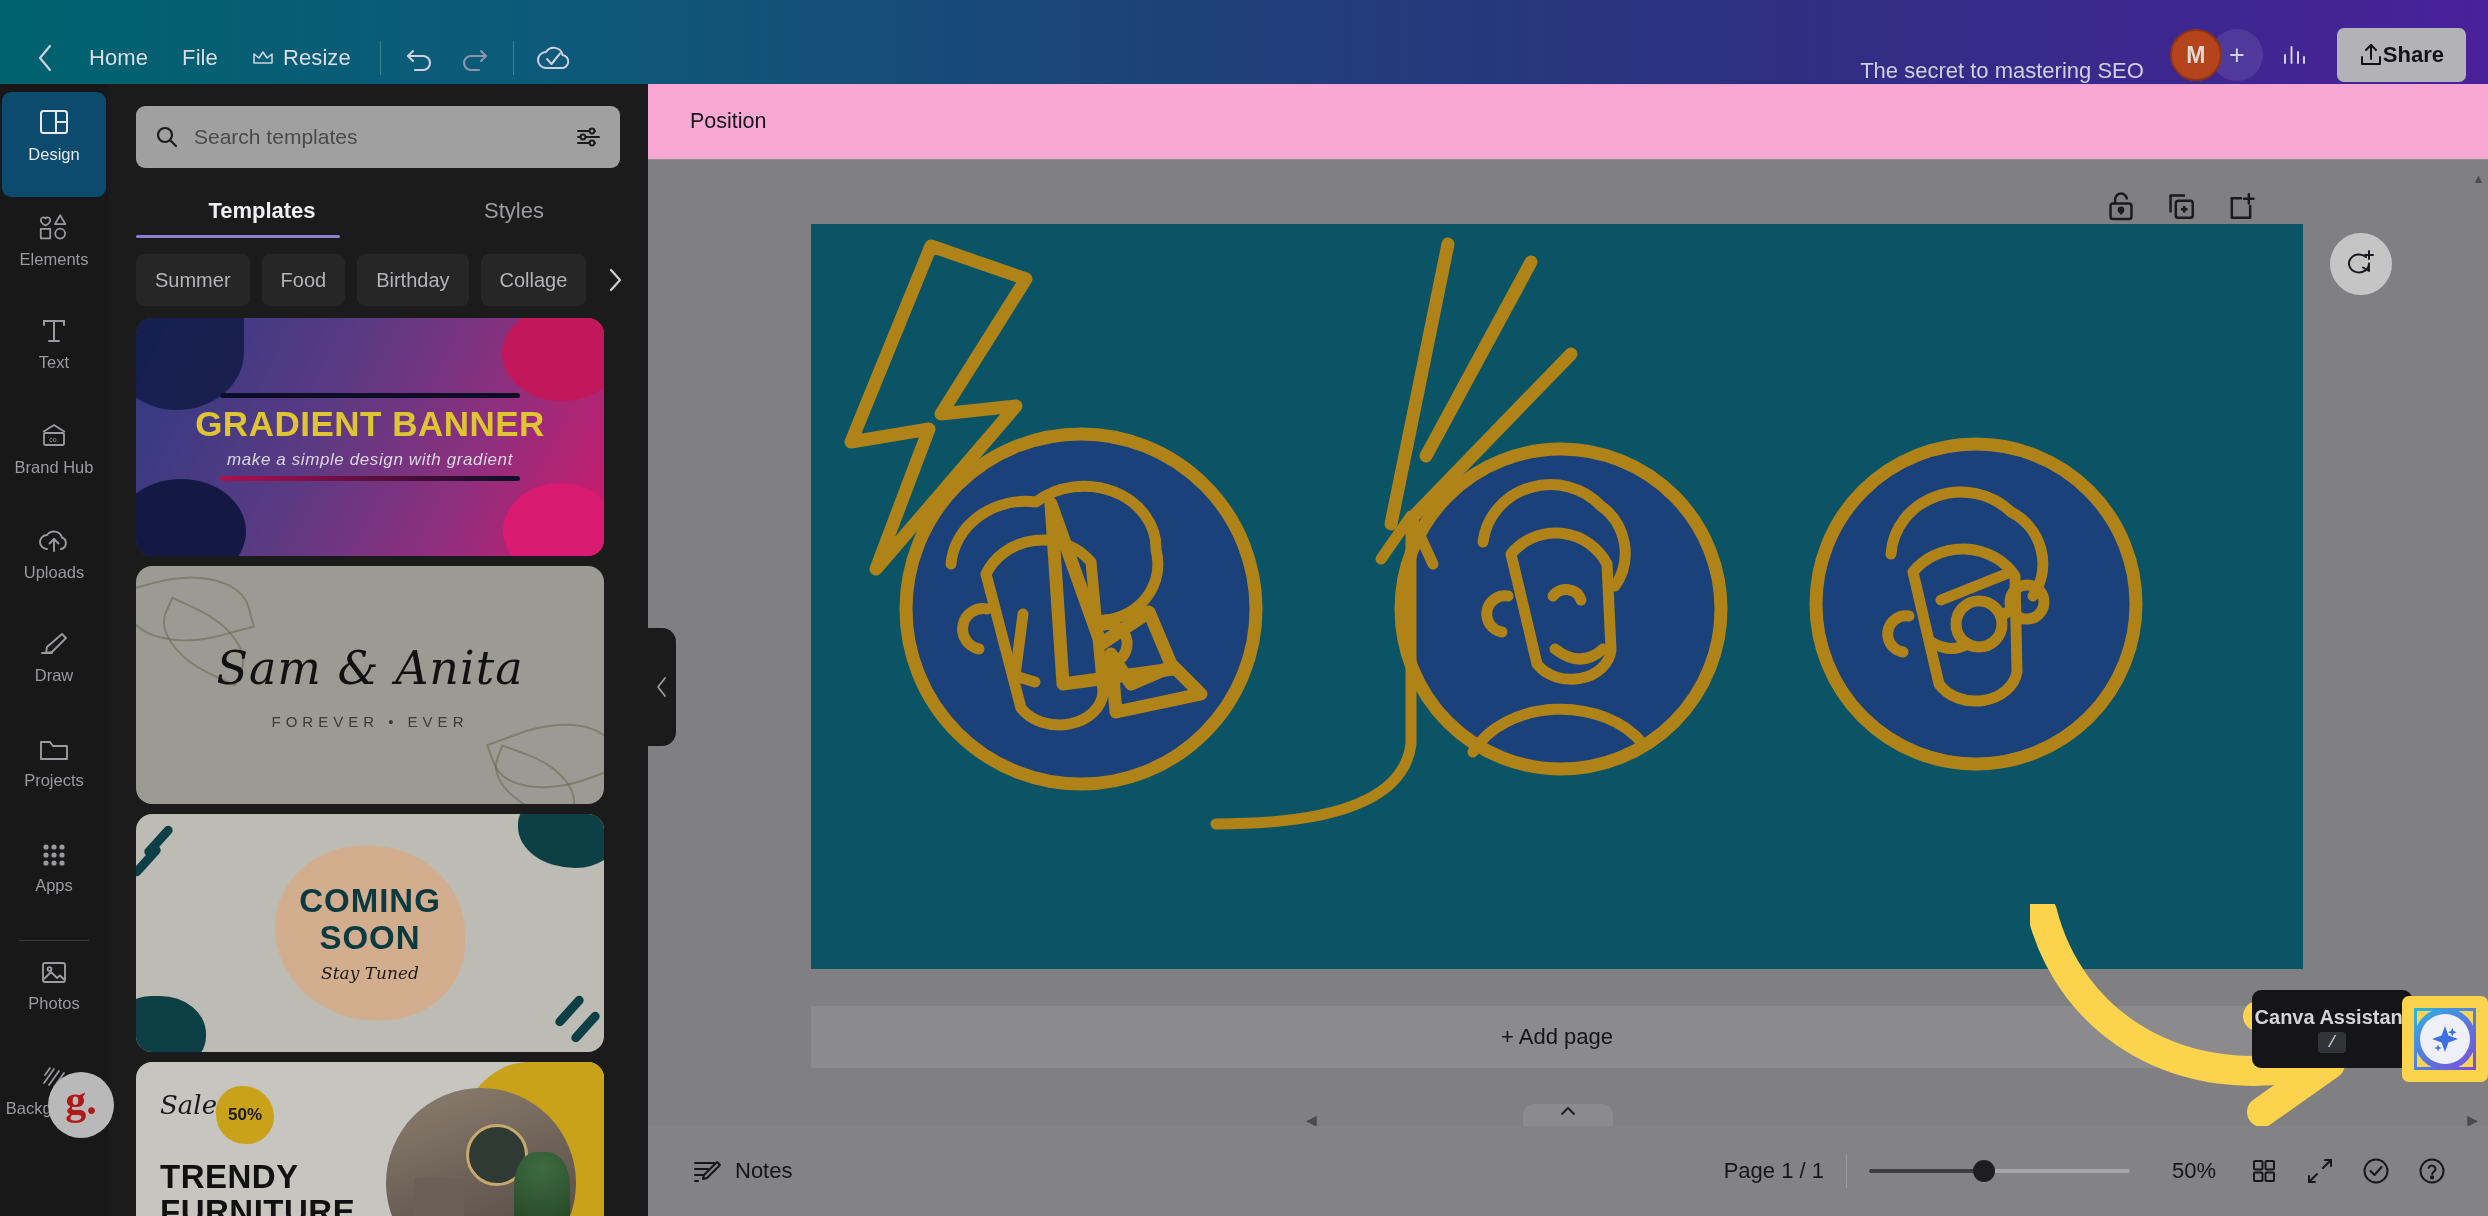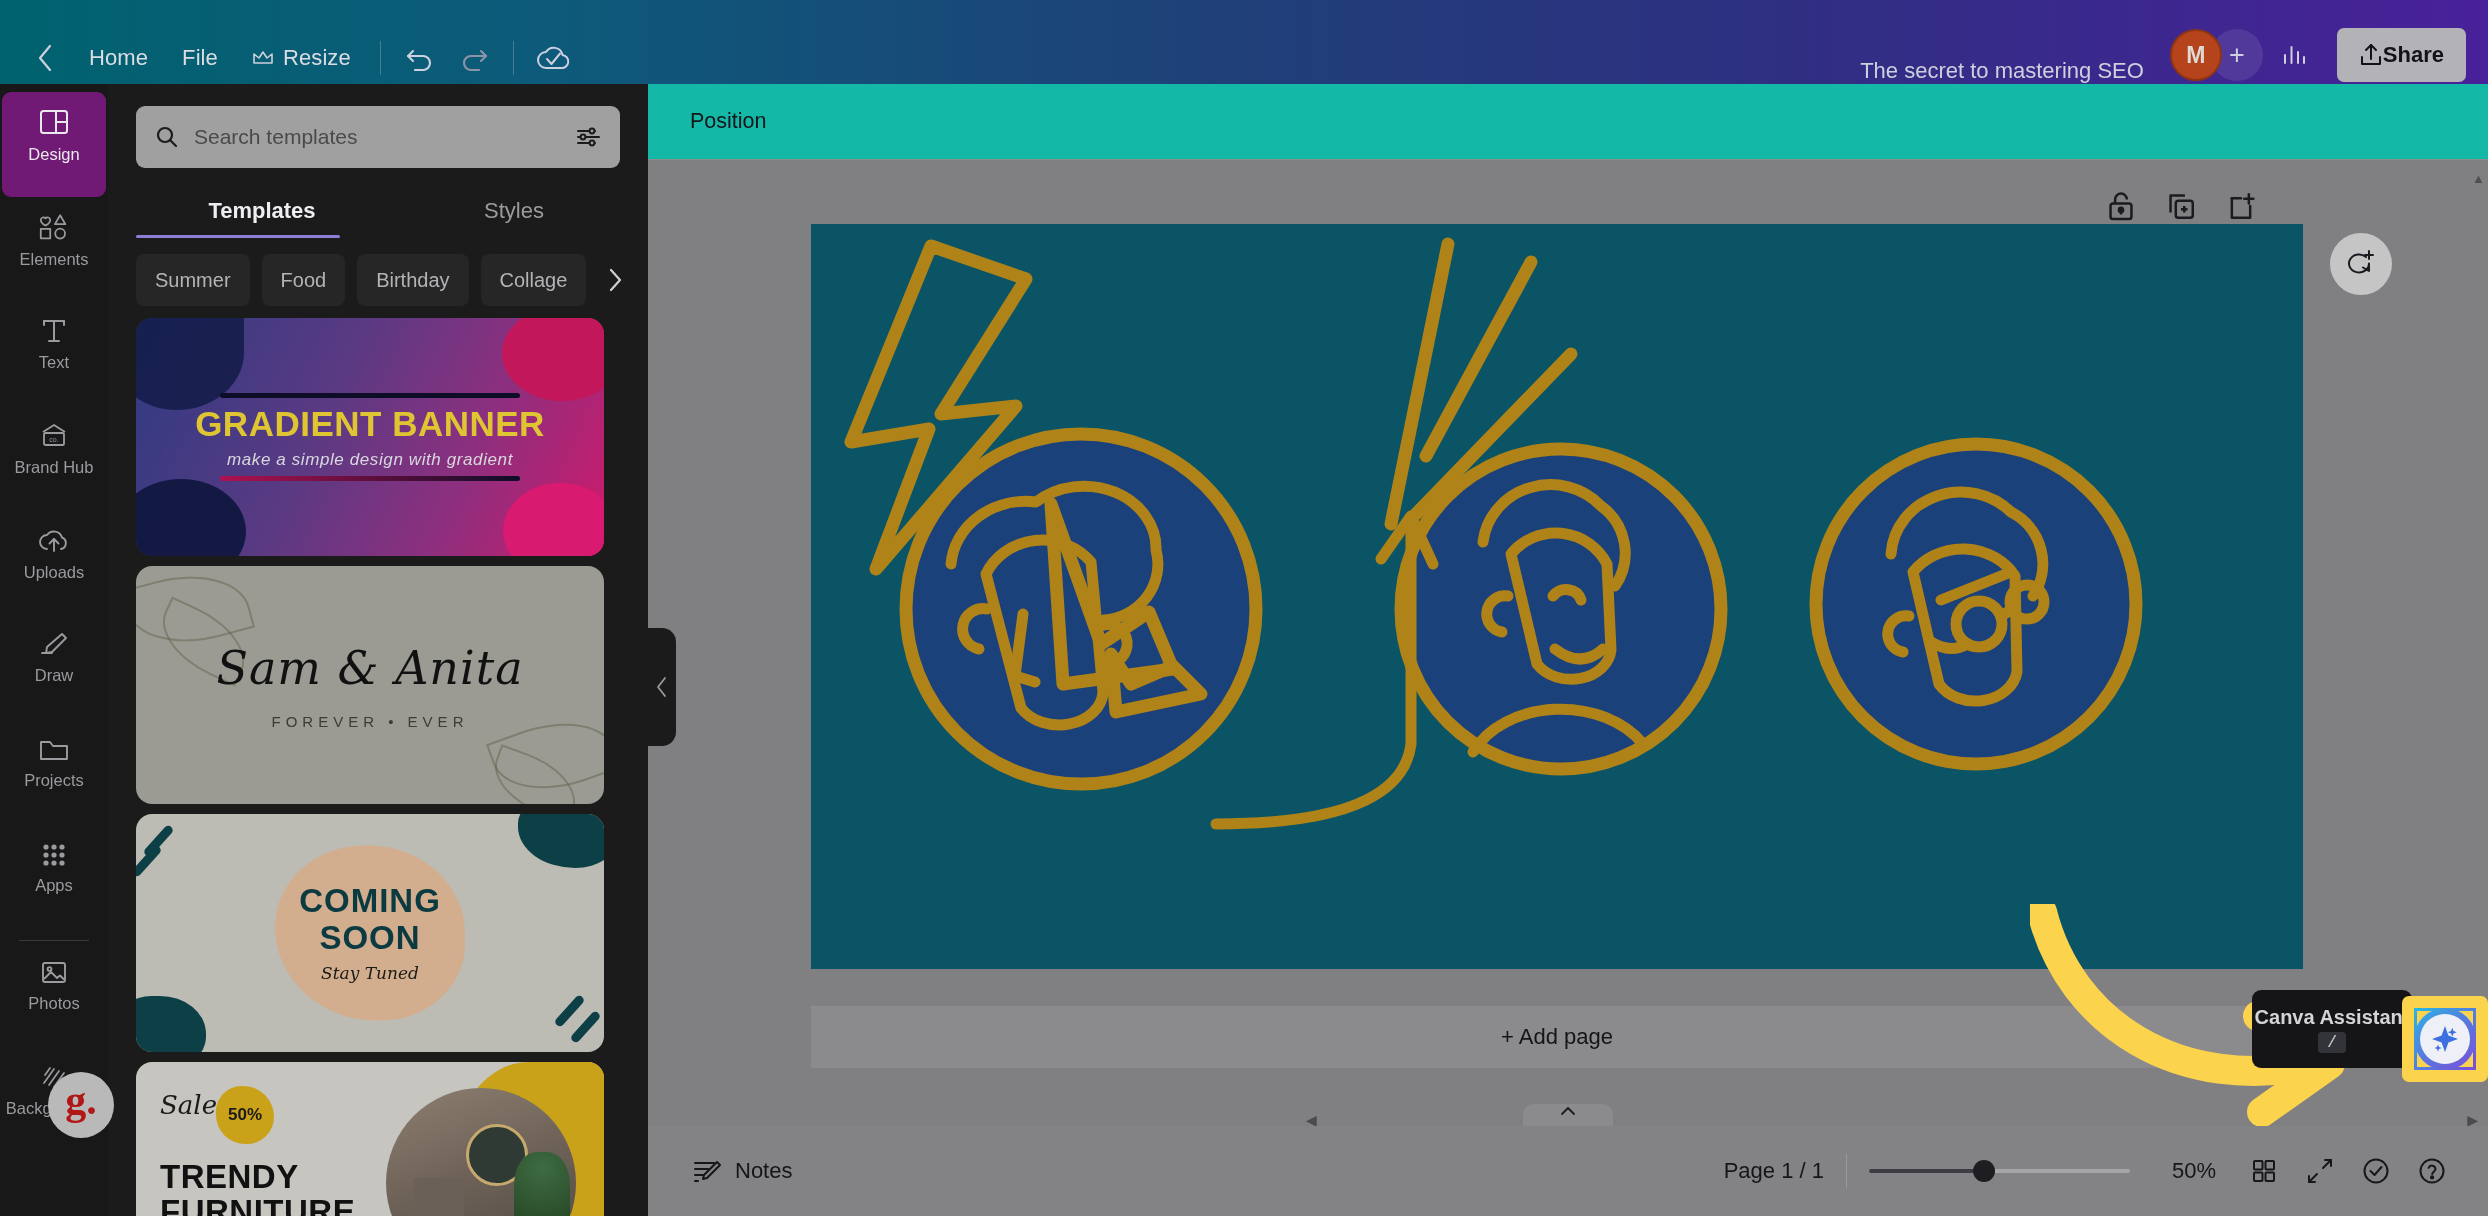--- a/index.html
+++ b/index.html
@@ -64,21 +64,21 @@
   .rail {
     position: absolute; left: 0; top: 84px; width: 108px; height: 1132px;
     background: #181818; display: flex; flex-direction: column;
     align-items: center; padding-top: 8px; z-index: 30;
   }
   .rail-item {
     width: 104px; min-height: 105px; padding: 13px 2px 8px;
     display: flex; flex-direction: column; align-items: center; justify-content: flex-start;
     gap: 6px; cursor: pointer; border-radius: 9px; color: #9a9a9f;
   }
-  .rail-item.active { background: #701a75; color: #e9e9ed; }
+  .rail-item.active { background: #0c4a6e; color: #e9e9ed; }
   .rail-item .lbl { font-size: 16.5px; line-height: 1.1; text-align: center; }
   .rail-sep { width: 70px; height: 1px; background: #3a3a3a; margin: 8px 0 4px; }
   .gbadge {
     position: absolute; left: 48px; bottom: 78px;
     width: 66px; height: 66px; border-radius: 50%;
     background: #b9b9b9; color: #b01818;
     font-size: 42px; font-weight: bold; font-family: "Liberation Serif", serif;
     display: flex; align-items: center; justify-content: center;
     line-height: .8; padding-bottom: 8px; cursor: pointer; z-index: 35;
   }
@@ -201,21 +201,21 @@
     display: flex; align-items: center; justify-content: center;
     color: #9b9b9f; font-size: 19px; cursor: pointer; z-index: 26;
   }
 
   
   .editor {
     position: absolute; left: 648px; top: 84px; right: 0; bottom: 0;
     background: #808083;
   }
   .ctxbar {
-    height: 76px; width: 100%; background: #14b8a6;
+    height: 76px; width: 100%; background: #f9a8d4;
     display: flex; align-items: center; padding-left: 26px;
     border-bottom: 1px solid #8e8e91;
   }
   .ctx-btn {
     height: 52px; padding: 0 16px; border-radius: 7px;
     display: flex; align-items: center; color: #15151a; font-size: 21.5px;
     cursor: pointer;
   }
 
   .canvas-area { position: absolute; top: 77px; left: 0; right: 0; bottom: 90px; overflow: hidden; }

